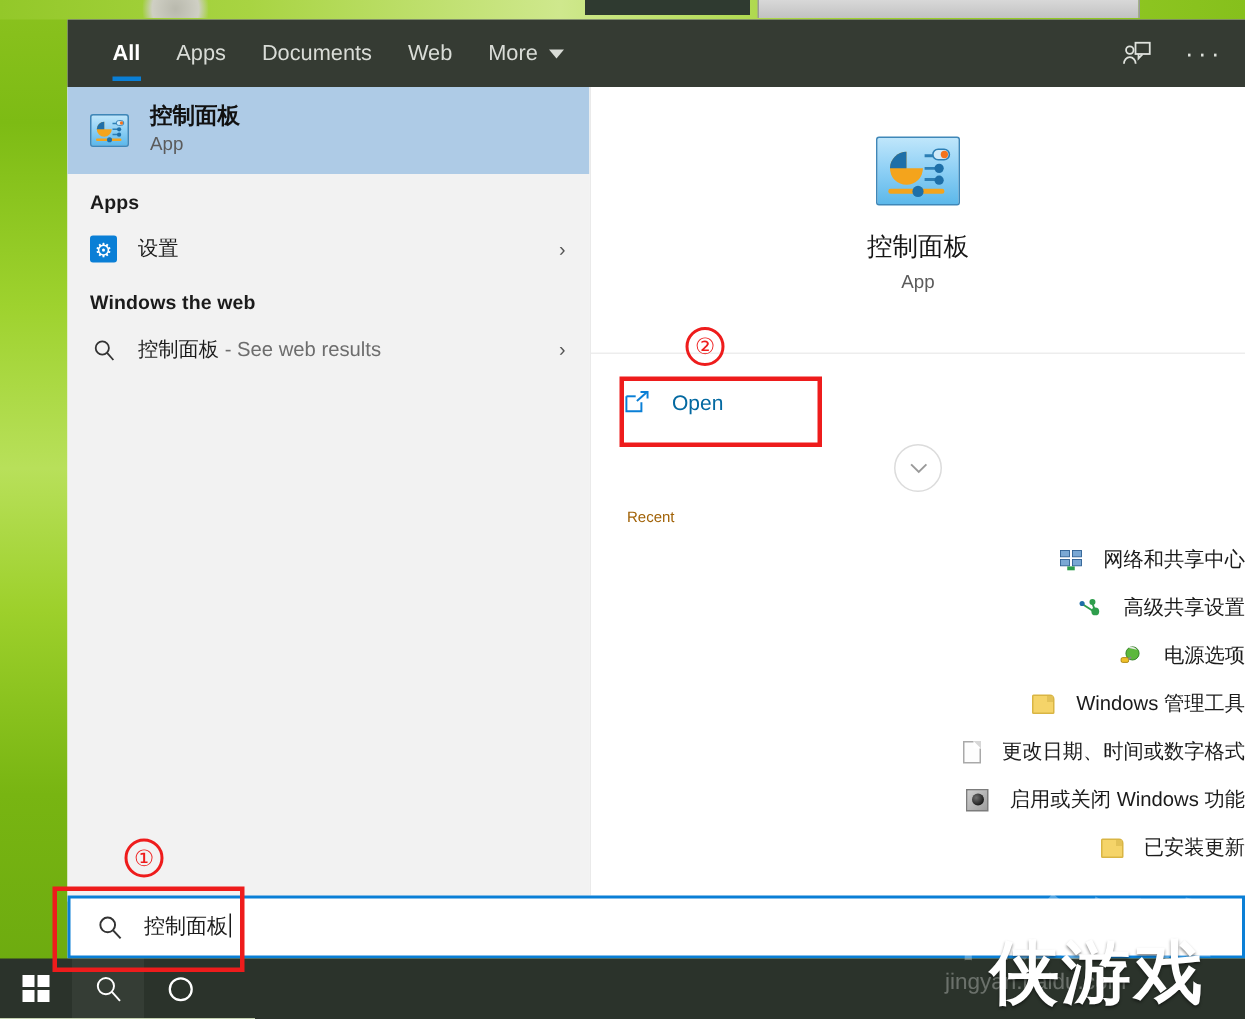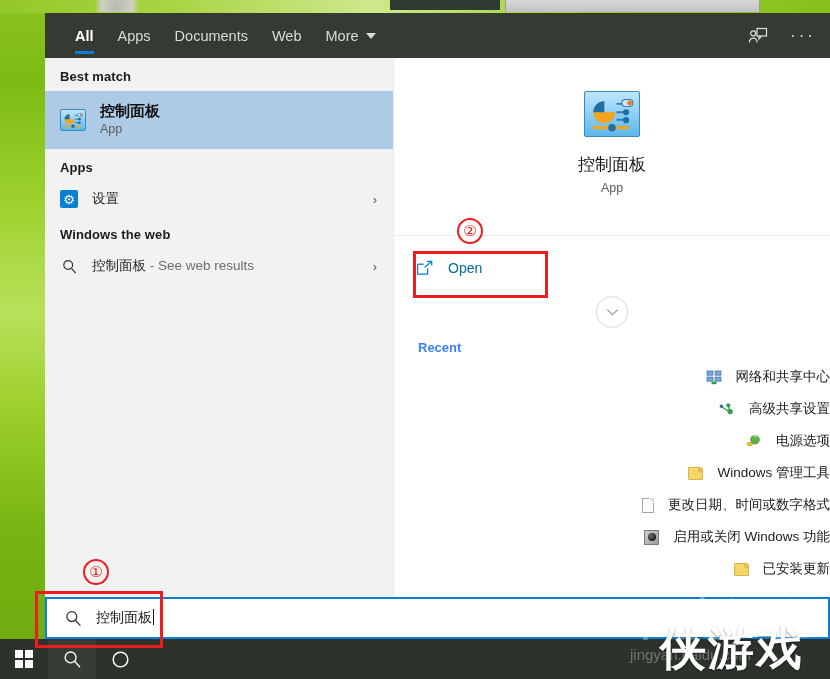--- a/index.html
+++ b/index.html
@@ -103,21 +103,21 @@
     display:flex; align-items:center; height:48px; padding-left:22px;
     margin-top:8px; cursor:default;
   }
   #open-row .open-label { margin-left:12px; font-size:14px; color:#0369a1; }
   #expander-wrap { display:flex; justify-content:center; margin-top:4px; }
   .circle-btn {
     width:32px; height:32px; border-radius:50%; border:1px solid #dcdcdc;
     display:flex; align-items:center; justify-content:center; background:#fff;
   }
   #recent-head {
-    font-size:13px; font-weight:bold; color:#3b82f6; padding:12px 0 6px 24px;
+    font-size:10px; font-weight:normal; color:#a16207; padding:12px 0 6px 24px;
   }
   .recent-row {
     display:flex; align-items:center; height:32px; padding-left:24px; cursor:default;justify-content:flex-end;
   }
   .recent-label { margin-left:14px; font-size:13.5px; color:#1b1b1b; white-space:nowrap; }
   
   .cp-icon {
     background:linear-gradient(180deg,#bfe6fb 0%,#8fd0f5 48%,#5cb8ea 100%);
     border:1px solid #3f87b8; border-radius:2px; position:relative; overflow:hidden;
   }
@@ -249,21 +249,20 @@
           </svg>
         </span>
         <span class="dots">···</span>
       </div>
     </div>
 
     <div id="body">
 
       <div id="left-pane">
 
-        <div class="group-head">Best match</div>
 
         <div class="best-row">
           <span class="cp-icon" style="width:26px;height:22px;display:inline-block;">
             <svg width="24" height="20" viewBox="0 0 24 20">
               <path d="M8.5 4.2 a5 5 0 1 0 5 5 h-5 z" fill="#f4a41c"></path>
               <path d="M8.5 4.2 a5 5 0 0 0 -5 5 h5 z" fill="#1e6fa8"></path>
               <path d="M14 5.4 h4.6 M14 9.2 h4.6 M14 12.6 h4.6" stroke="#2d7fb5" stroke-width="1" fill="none"></path>
               <rect x="16.5" y="3.4" width="5" height="3.2" rx="1.6" fill="#cfe9f8" stroke="#2d7fb5" stroke-width=".6"></rect>
               <circle cx="20" cy="5" r="1.1" fill="#f4731c"></circle>
               <circle cx="18.4" cy="9.2" r="1.4" fill="#1e6fa8"></circle>

